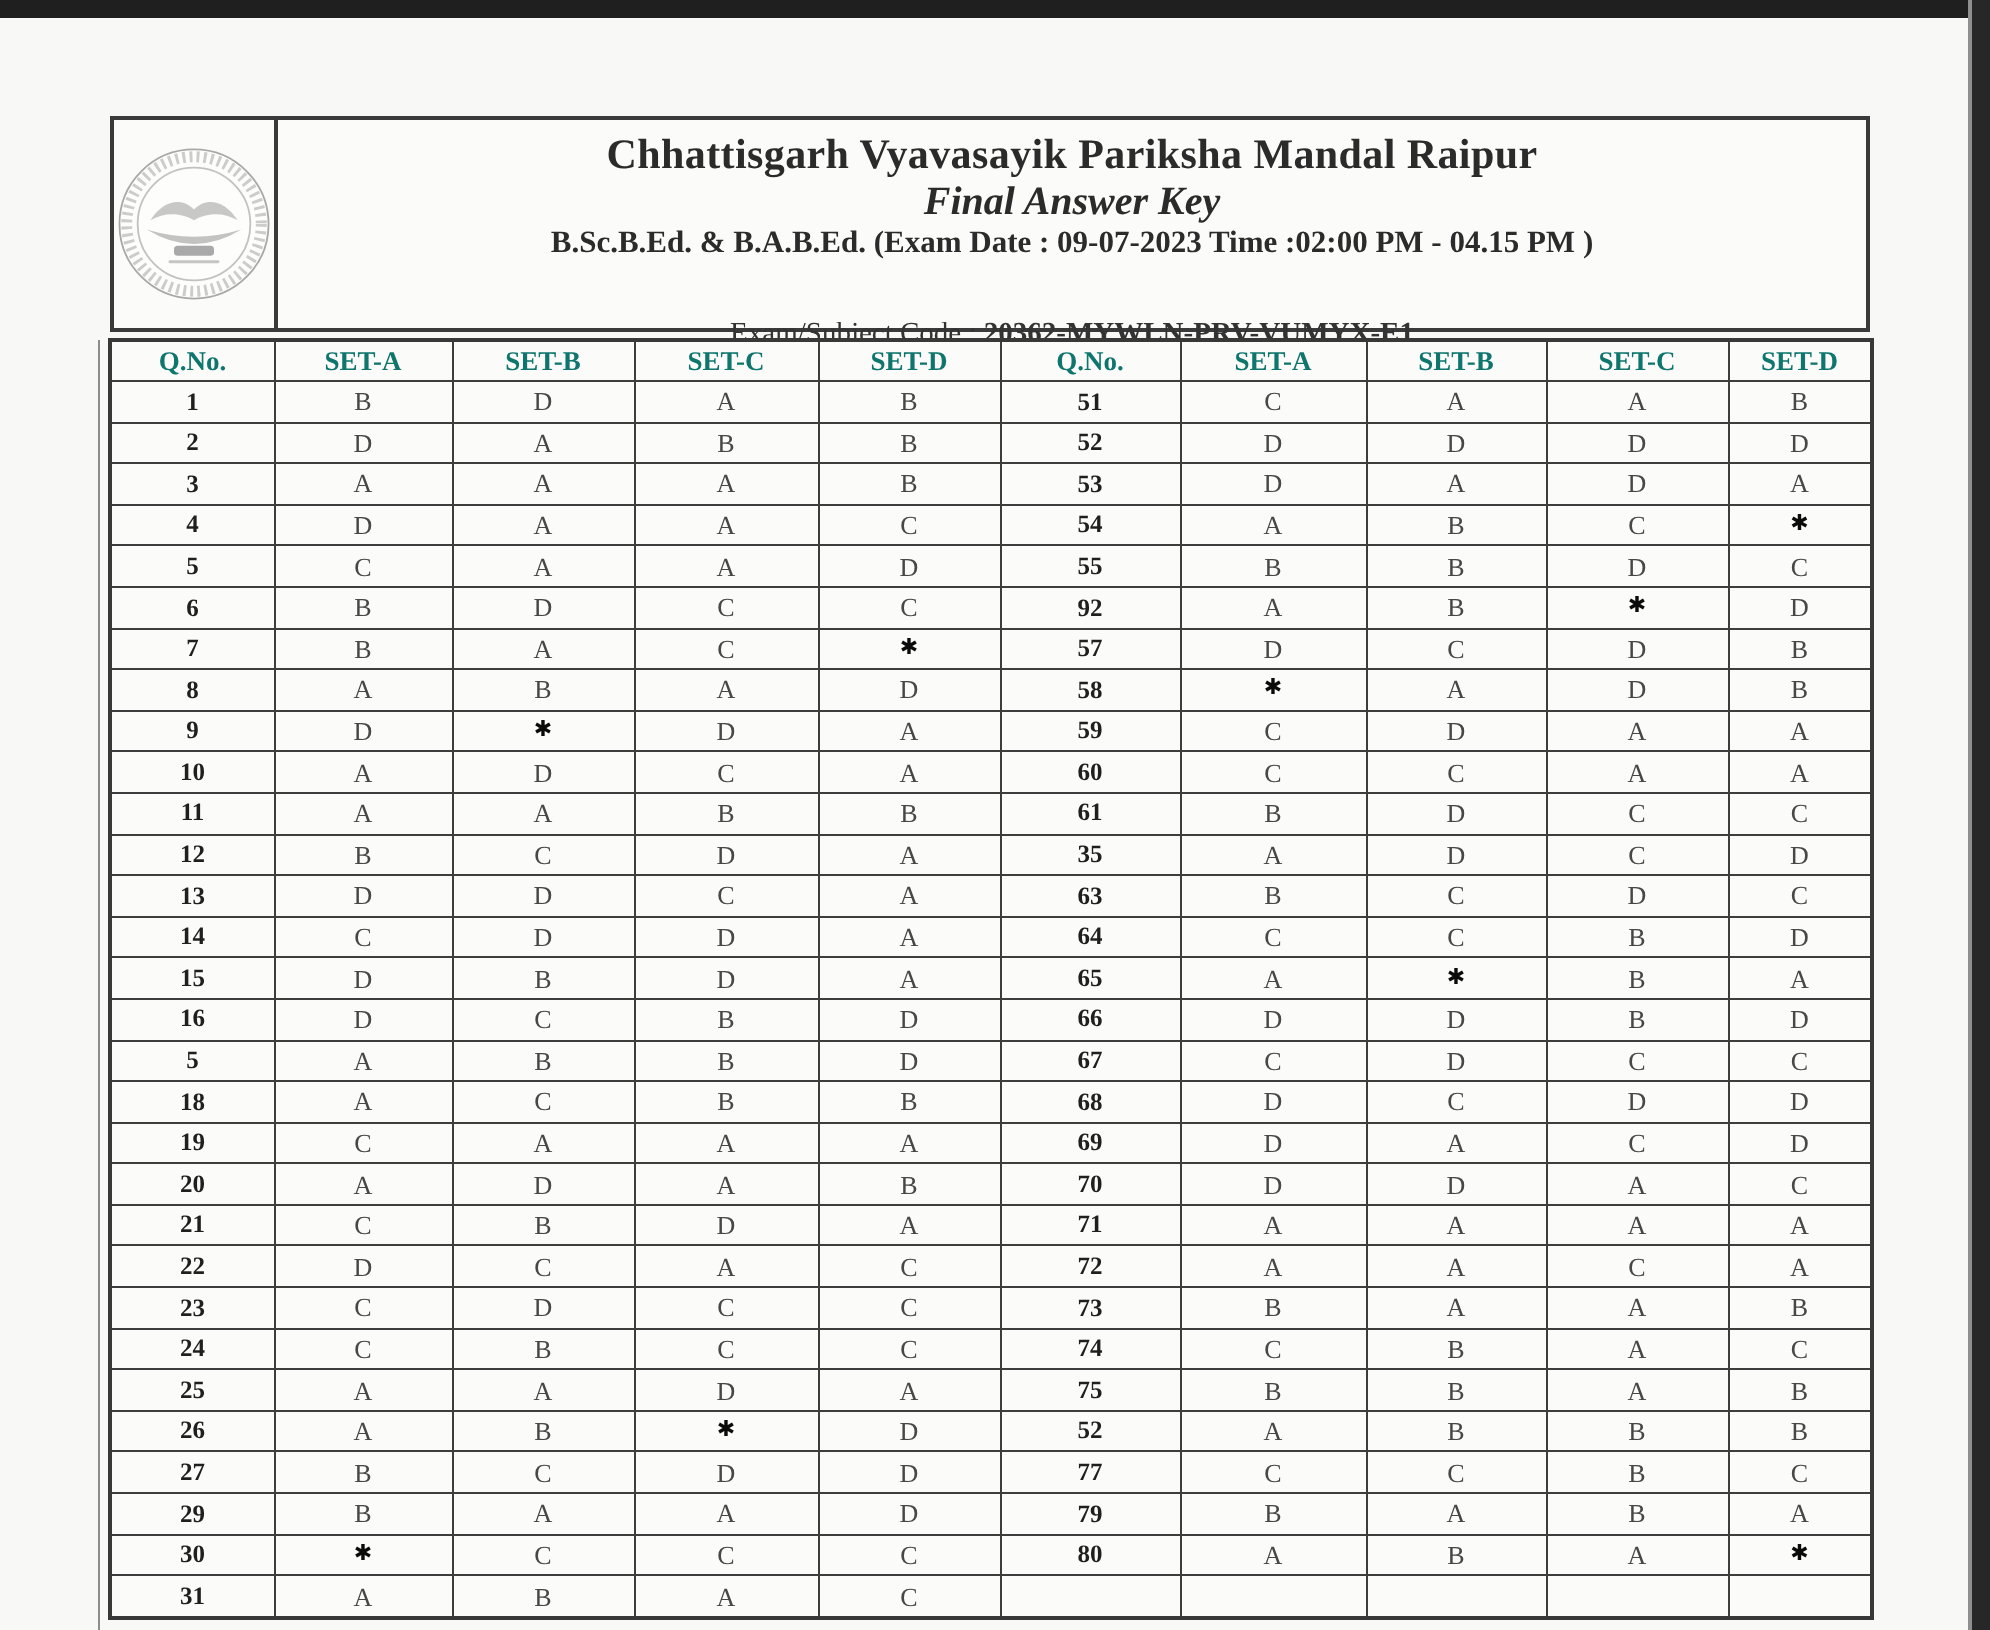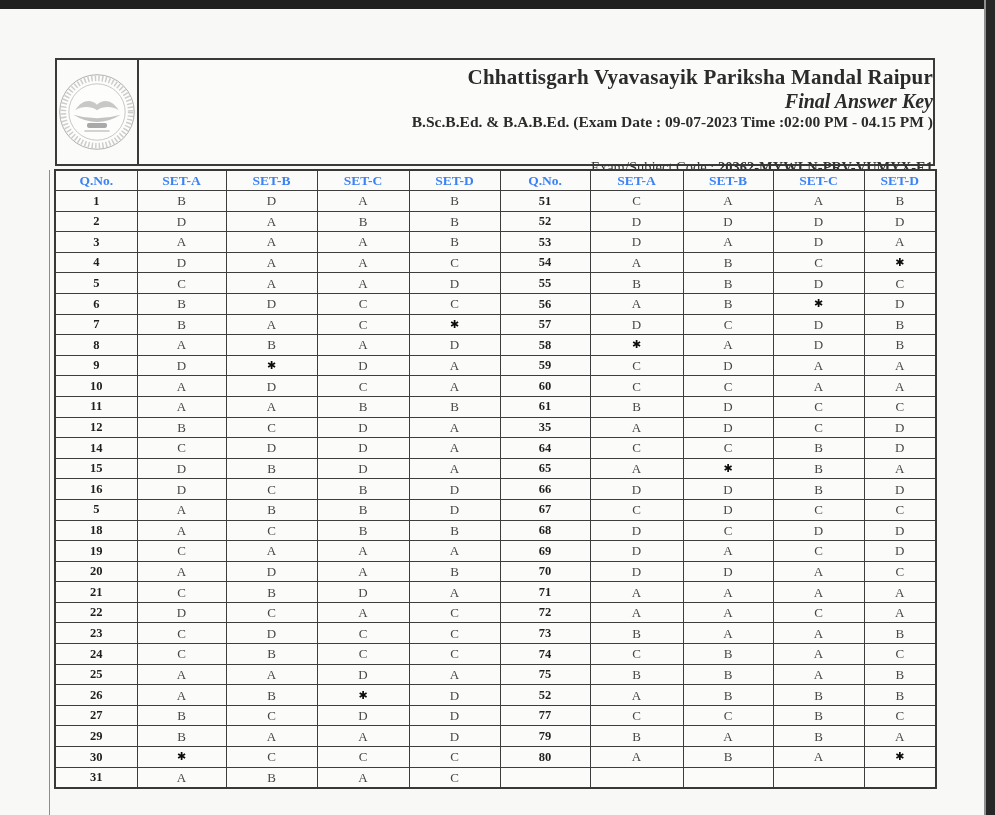--- a/index.html
+++ b/index.html
@@ -11,37 +11,37 @@
   .page{position:absolute;left:0;top:0;width:995px;height:815px;background:#f8f8f6;}
   
   .scan-top{position:absolute;left:0;top:0;width:995px;height:9px;background:#1f1f1f;}
   .scan-right{position:absolute;top:0;right:0;width:9px;height:815px;background:#272727;border-left:2px solid #8f8f8f;}
   
   .header-box{
     position:absolute;left:55px;top:58px;width:876px;height:104px;
     border:2px solid #3a3a3a;display:flex;background:#fbfbf9;
   }
   .logo-cell{width:80px;min-width:80px;border-right:2px solid #3a3a3a;display:flex;align-items:center;justify-content:center;}
-  .header-text{flex:1;text-align:right;color:#2b2b2b;position:relative;}
+  .header-text{flex:1;text-align:center;color:#2b2b2b;position:relative;}
   .org-title{margin-top:5px;font-size:21px;font-weight:bold;letter-spacing:.2px;}
   .doc-title{font-size:20px;font-weight:bold;font-style:italic;}
   .exam-line{font-size:15.5px;font-weight:bold;}
   .code-line{font-size:14.5px;color:#333;margin-top:28px;}
   .code-line .bold{font-weight:bold;}
   
   table.answers{
     position:absolute;left:54px;top:169px;
     border-collapse:collapse;table-layout:fixed;
     border:2px solid #383838;background:#fbfbf9;
   }
   .answers th,.answers td{
     border:1px solid #3d3d3d;text-align:center;vertical-align:middle;
     padding:0;overflow:hidden;white-space:nowrap;
   }
-  .answers th{height:19px;font-size:13.5px;font-weight:bold;color:#3b82f6;}
+  .answers th{height:19px;font-size:13.5px;font-weight:bold;color:#0f766e;}
   .answers td{height:19.6px;font-size:13px;line-height:1;color:#474747;}
   .answers td.q{font-weight:bold;color:#1f1f1f;font-size:12.5px;}
   .answers td.star{font-size:11px;color:#0b0b0b;letter-spacing:0;}
   
   .left-artifact{position:absolute;left:49px;top:170px;width:1px;height:645px;background:#8d8d8d;}
 </style>
 </head>
 <body>
 
 <div class="page">
@@ -158,21 +158,21 @@
           <td>B</td>
           <td>D</td>
           <td>C</td>
         </tr>
         <tr>
           <td class="q">6</td>
           <td>B</td>
           <td>D</td>
           <td>C</td>
           <td>C</td>
-          <td class="q">56</td>
+          <td class="q">92</td>
           <td>A</td>
           <td>B</td>
           <td class="star">✱</td>
           <td>D</td>
         </tr>
         <tr>
           <td class="q">7</td>
           <td>B</td>
           <td>A</td>
           <td>C</td>
@@ -235,20 +235,32 @@
           <td class="q">12</td>
           <td>B</td>
           <td>C</td>
           <td>D</td>
           <td>A</td>
           <td class="q">35</td>
           <td>A</td>
           <td>D</td>
           <td>C</td>
           <td>D</td>
+        </tr>
+        <tr>
+          <td class="q">13</td>
+          <td>D</td>
+          <td>D</td>
+          <td>C</td>
+          <td>A</td>
+          <td class="q">63</td>
+          <td>B</td>
+          <td>C</td>
+          <td>D</td>
+          <td>C</td>
         </tr>
         <tr>
           <td class="q">14</td>
           <td>C</td>
           <td>D</td>
           <td>D</td>
           <td>A</td>
           <td class="q">64</td>
           <td>C</td>
           <td>C</td>

